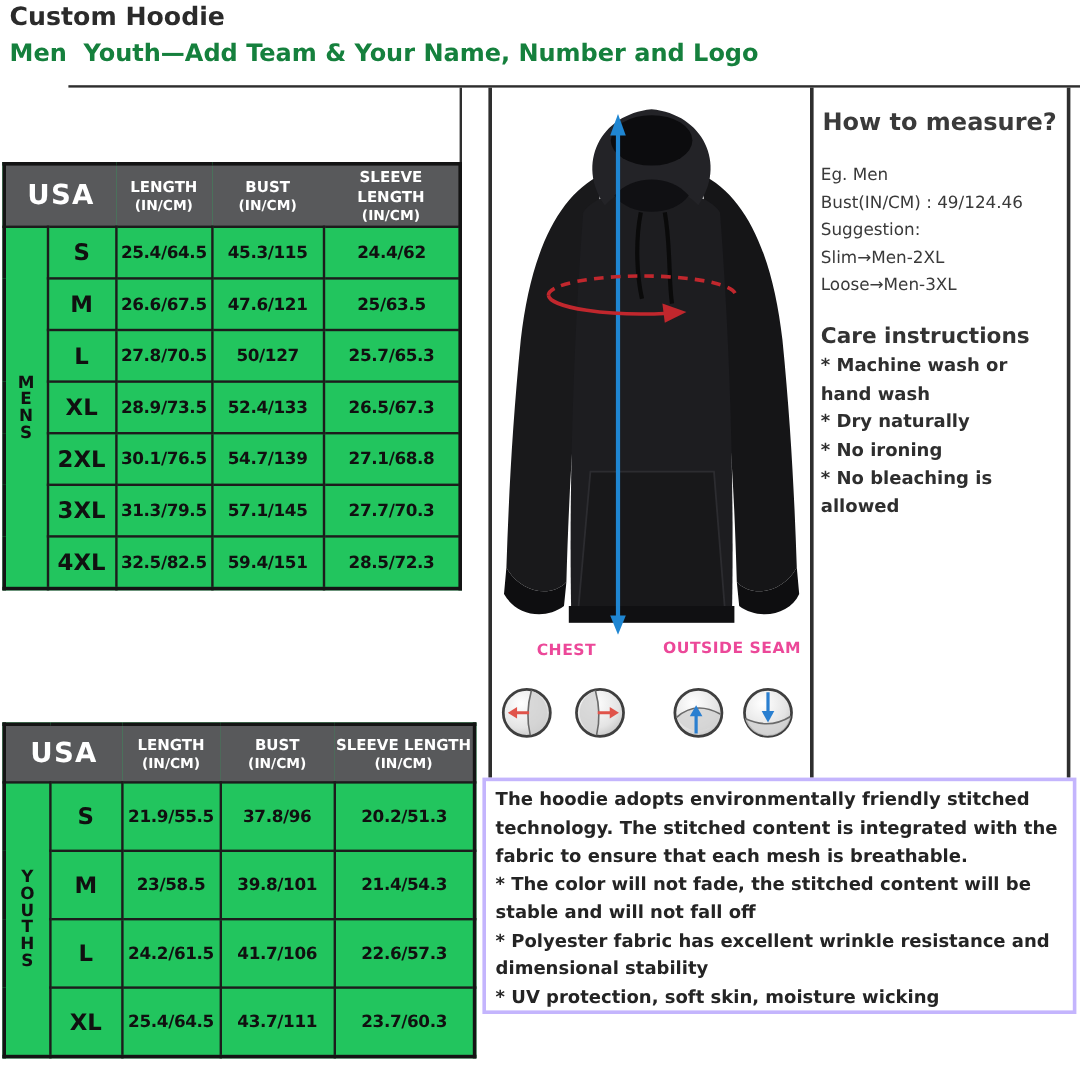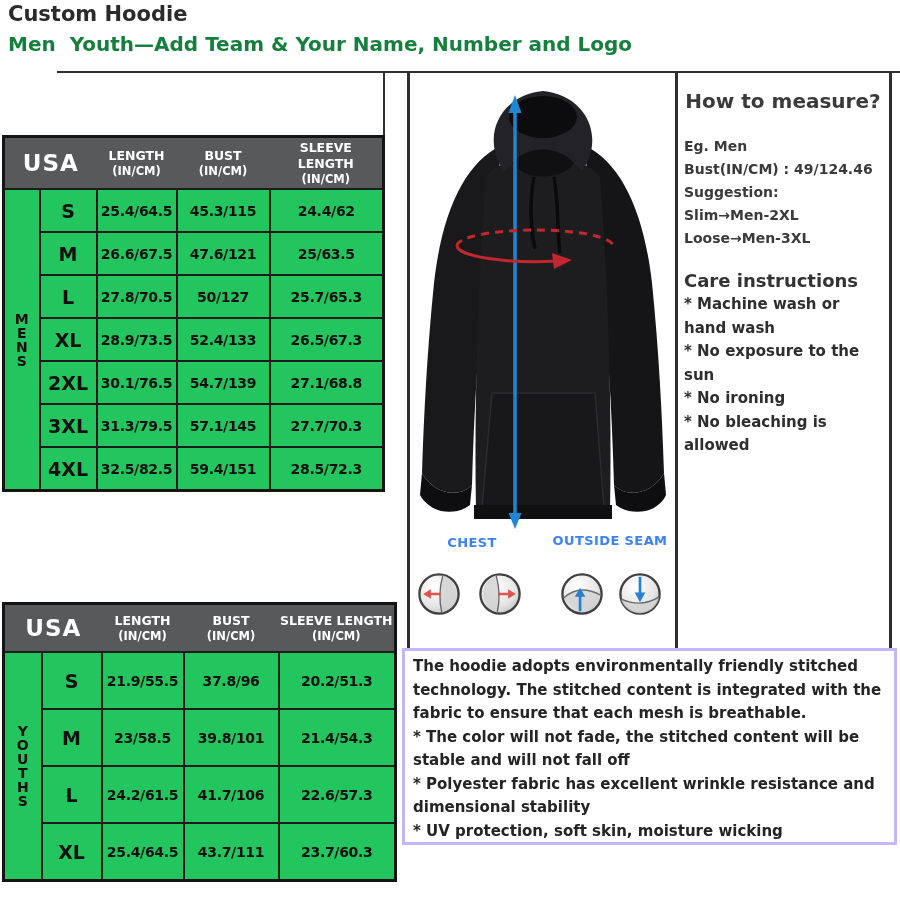--- a/index.html
+++ b/index.html
@@ -30,33 +30,33 @@
   table.mens thead th{height:50px;}
   table.mens tbody td{height:41px;}
   table.youths{left:2px;top:602px;width:392px;}
   table.youths thead th{height:46px;}
   table.youths tbody td{height:55px;}
 
   
   .hoodie-panel{position:absolute;left:407px;top:73px;width:271px;height:575px;box-sizing:border-box;
     border-left:3px solid #2e2e2e;border-right:3px solid #2e2e2e;}
   .hoodie-svg{position:absolute;left:2px;top:8px;}
-  .measure-label{position:absolute;font-size:13px;font-weight:bold;color:#3b82f6;letter-spacing:.4px;text-align:center;}
+  .measure-label{position:absolute;font-size:13px;font-weight:bold;color:#ec4899;letter-spacing:.4px;text-align:center;}
   .chest-label{left:12px;top:462px;width:100px;}
   .seam-label{left:134px;top:460px;width:132px;}
   .sphere{position:absolute;top:499px;width:44px;height:44px;}
   .sph-1{left:7px;} .sph-2{left:68px;} .sph-3{left:150px;} .sph-4{left:208px;}
 
   
   .measure-panel{position:absolute;left:678px;top:73px;width:214px;height:575px;box-sizing:border-box;
     border-right:3px solid #2e2e2e;padding:12px 7px 0 6px;overflow:hidden;}
   .mp-heading{font-size:20px;font-weight:bold;color:#3a3a3a;text-align:center;margin:4px 0 10px 0;}
   .mp-body{font-size:15px;color:#2e2e2e;line-height:26px;white-space:pre-wrap;}
   .mp-example{margin-top:22px;}
-  .mp-example div{font-size:14px;font-weight:bold;color:#3a3a3a;line-height:23px;}
+  .mp-example div{font-size:14px;font-weight:normal;color:#3a3a3a;line-height:23px;}
   .mp-care-heading{font-size:18px;font-weight:bold;color:#333;margin-top:20px;margin-bottom:2px;}
   .mp-care div{font-size:15px;font-weight:bold;color:#2e2e2e;line-height:23.5px;}
 
   
   .desc-box{position:absolute;left:402px;top:648px;width:495px;height:197px;box-sizing:border-box;
     border:3px solid #c4b5fd;padding:4px 8px;overflow:hidden;}
   .desc-box div{font-size:15px;font-weight:bold;color:#242424;line-height:23.5px;}
 </style>
 </head>
 <body>
@@ -287,21 +287,21 @@
   <div class="mp-example">
       <div>Eg. Men</div>
       <div>Bust(IN/CM) : 49/124.46</div>
       <div>Suggestion:</div>
       <div>Slim→Men-2XL</div>
       <div>Loose→Men-3XL</div>
     </div>
   <div class="mp-care-heading">Care instructions</div>
   <div class="mp-care">
       <div>* Machine wash or hand wash</div>
-      <div>* No exposure to the sun</div>
+      <div>* Dry naturally</div>
       <div>* No ironing</div>
       <div>* No bleaching is allowed</div>
     </div>
 </div>
 
 <div class="desc-box">
     <div>The hoodie adopts environmentally friendly stitched technology. The stitched content is integrated with the fabric to ensure that each mesh is breathable.</div>
     <div>* The color will not fade, the stitched content will be stable and will not fall off</div>
     <div>* Polyester fabric has excellent wrinkle resistance and dimensional stability</div>
     <div>* UV protection, soft skin, moisture wicking</div>

